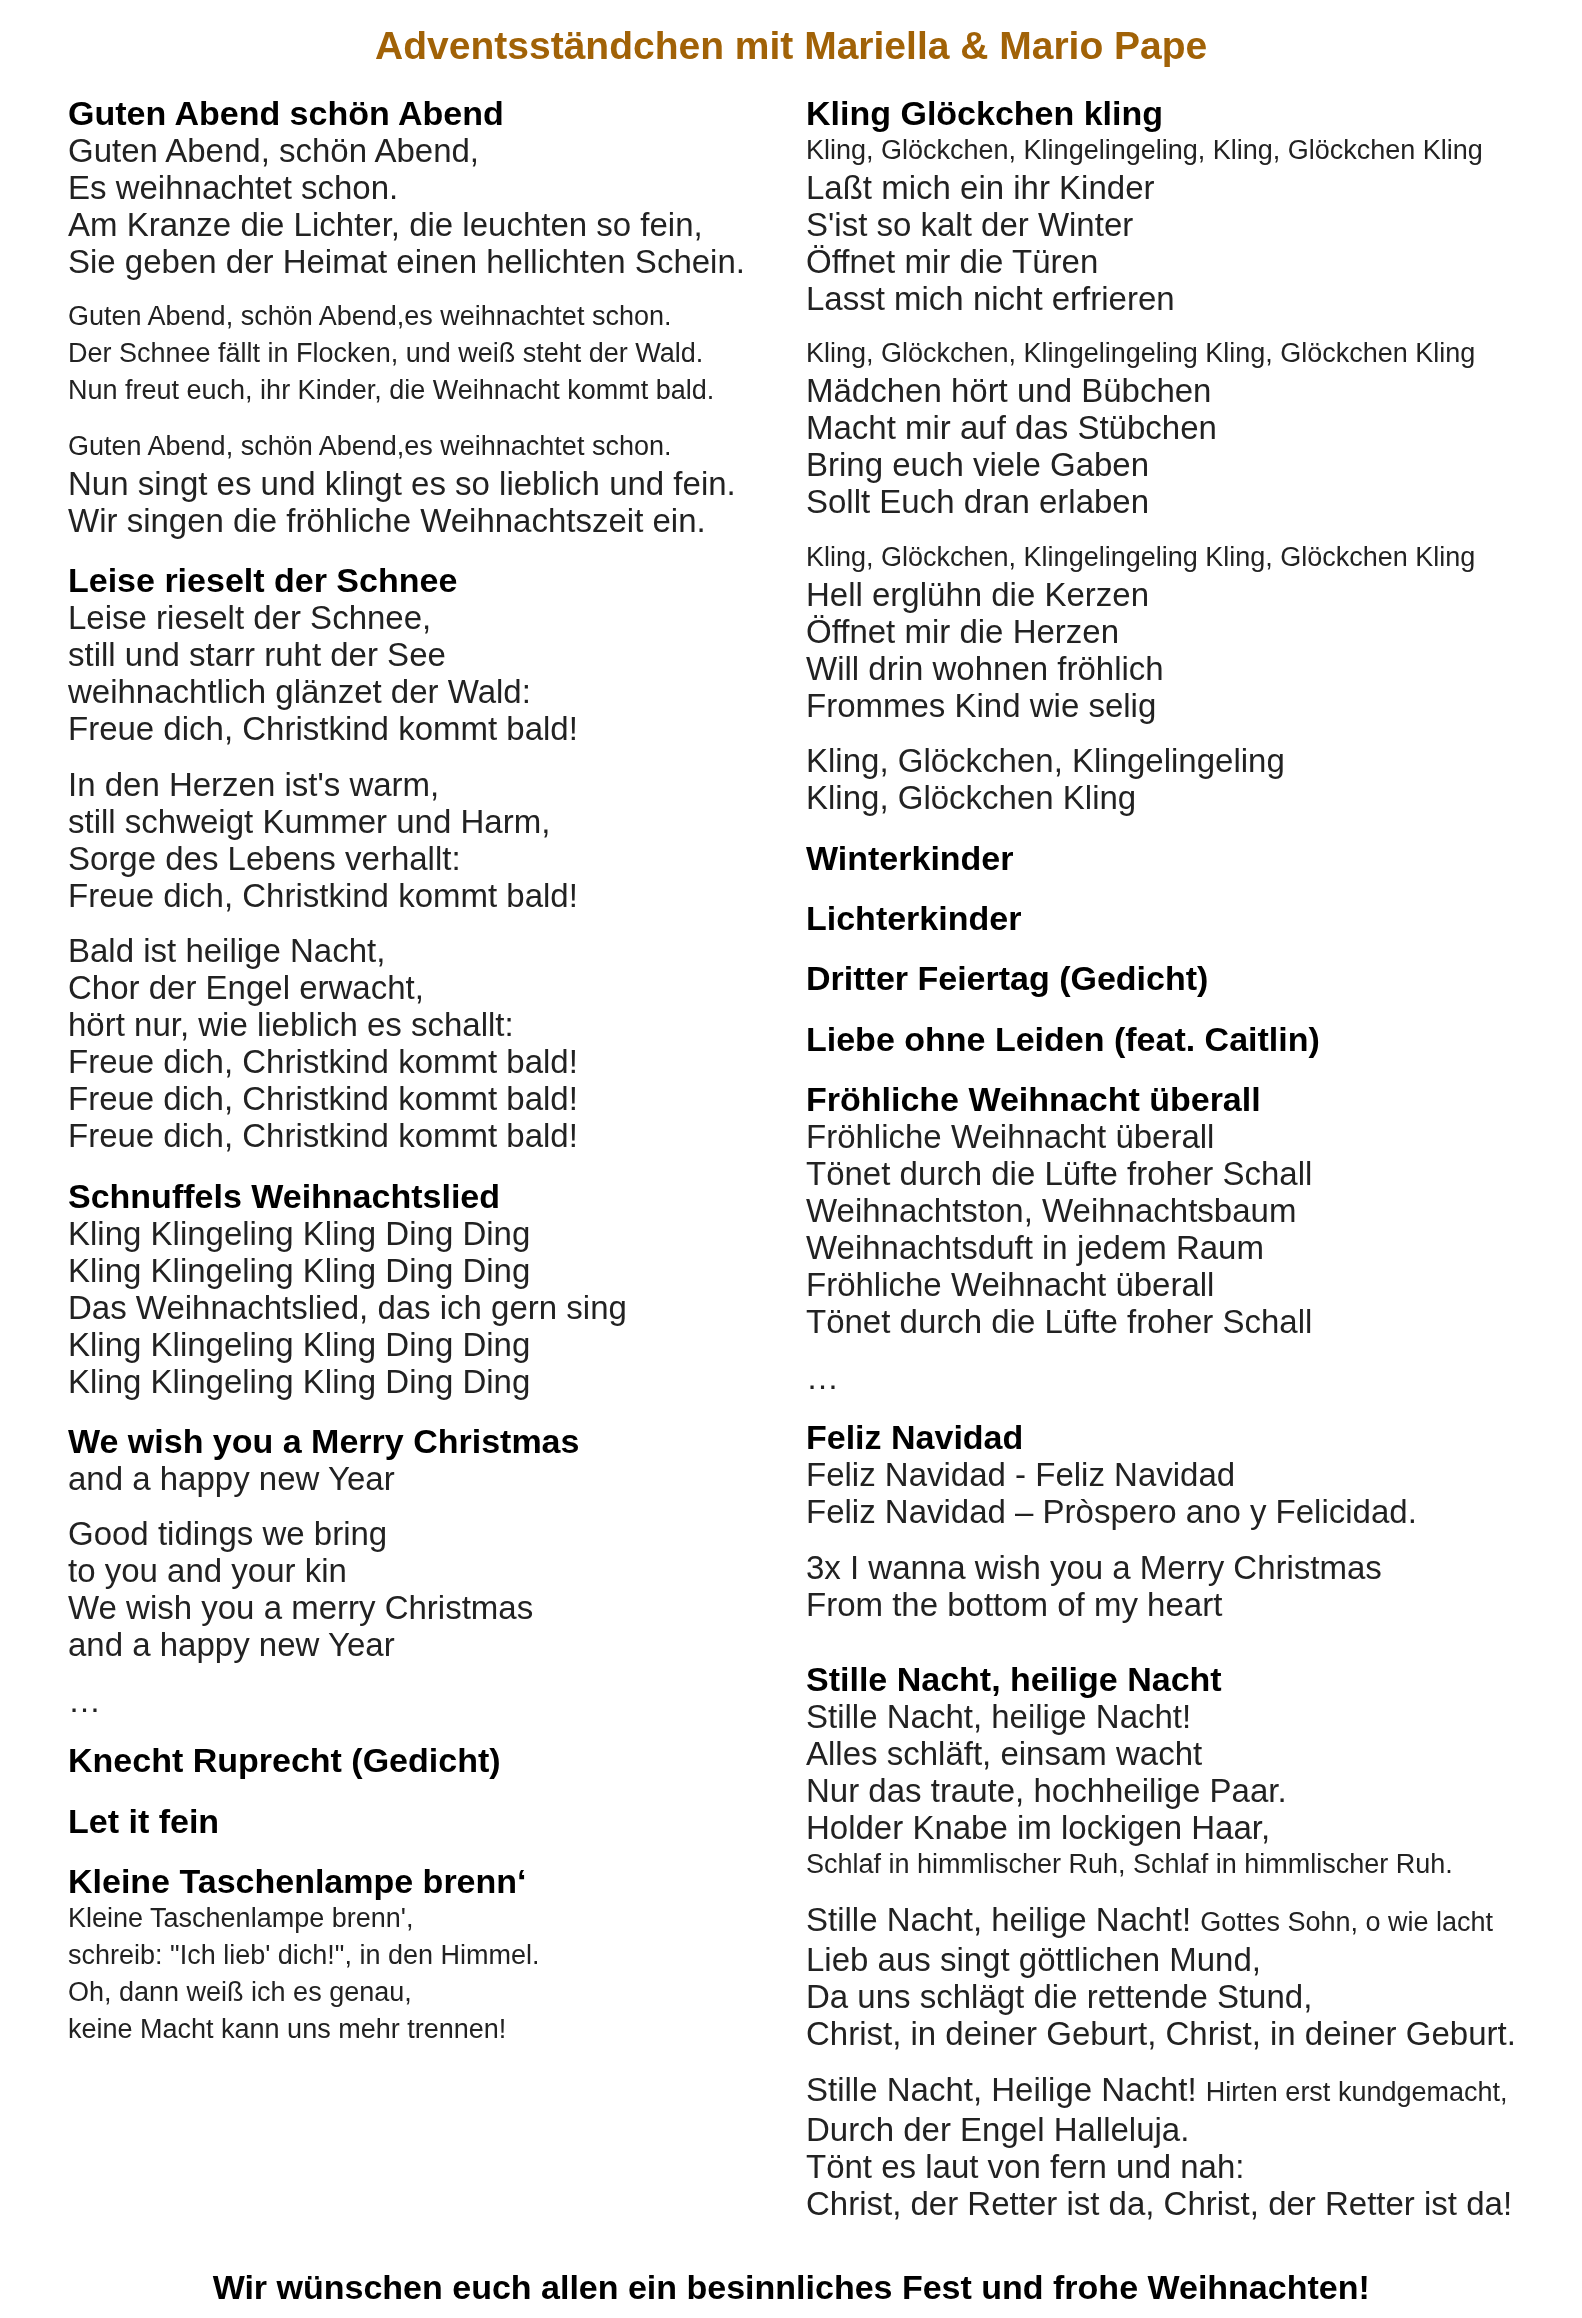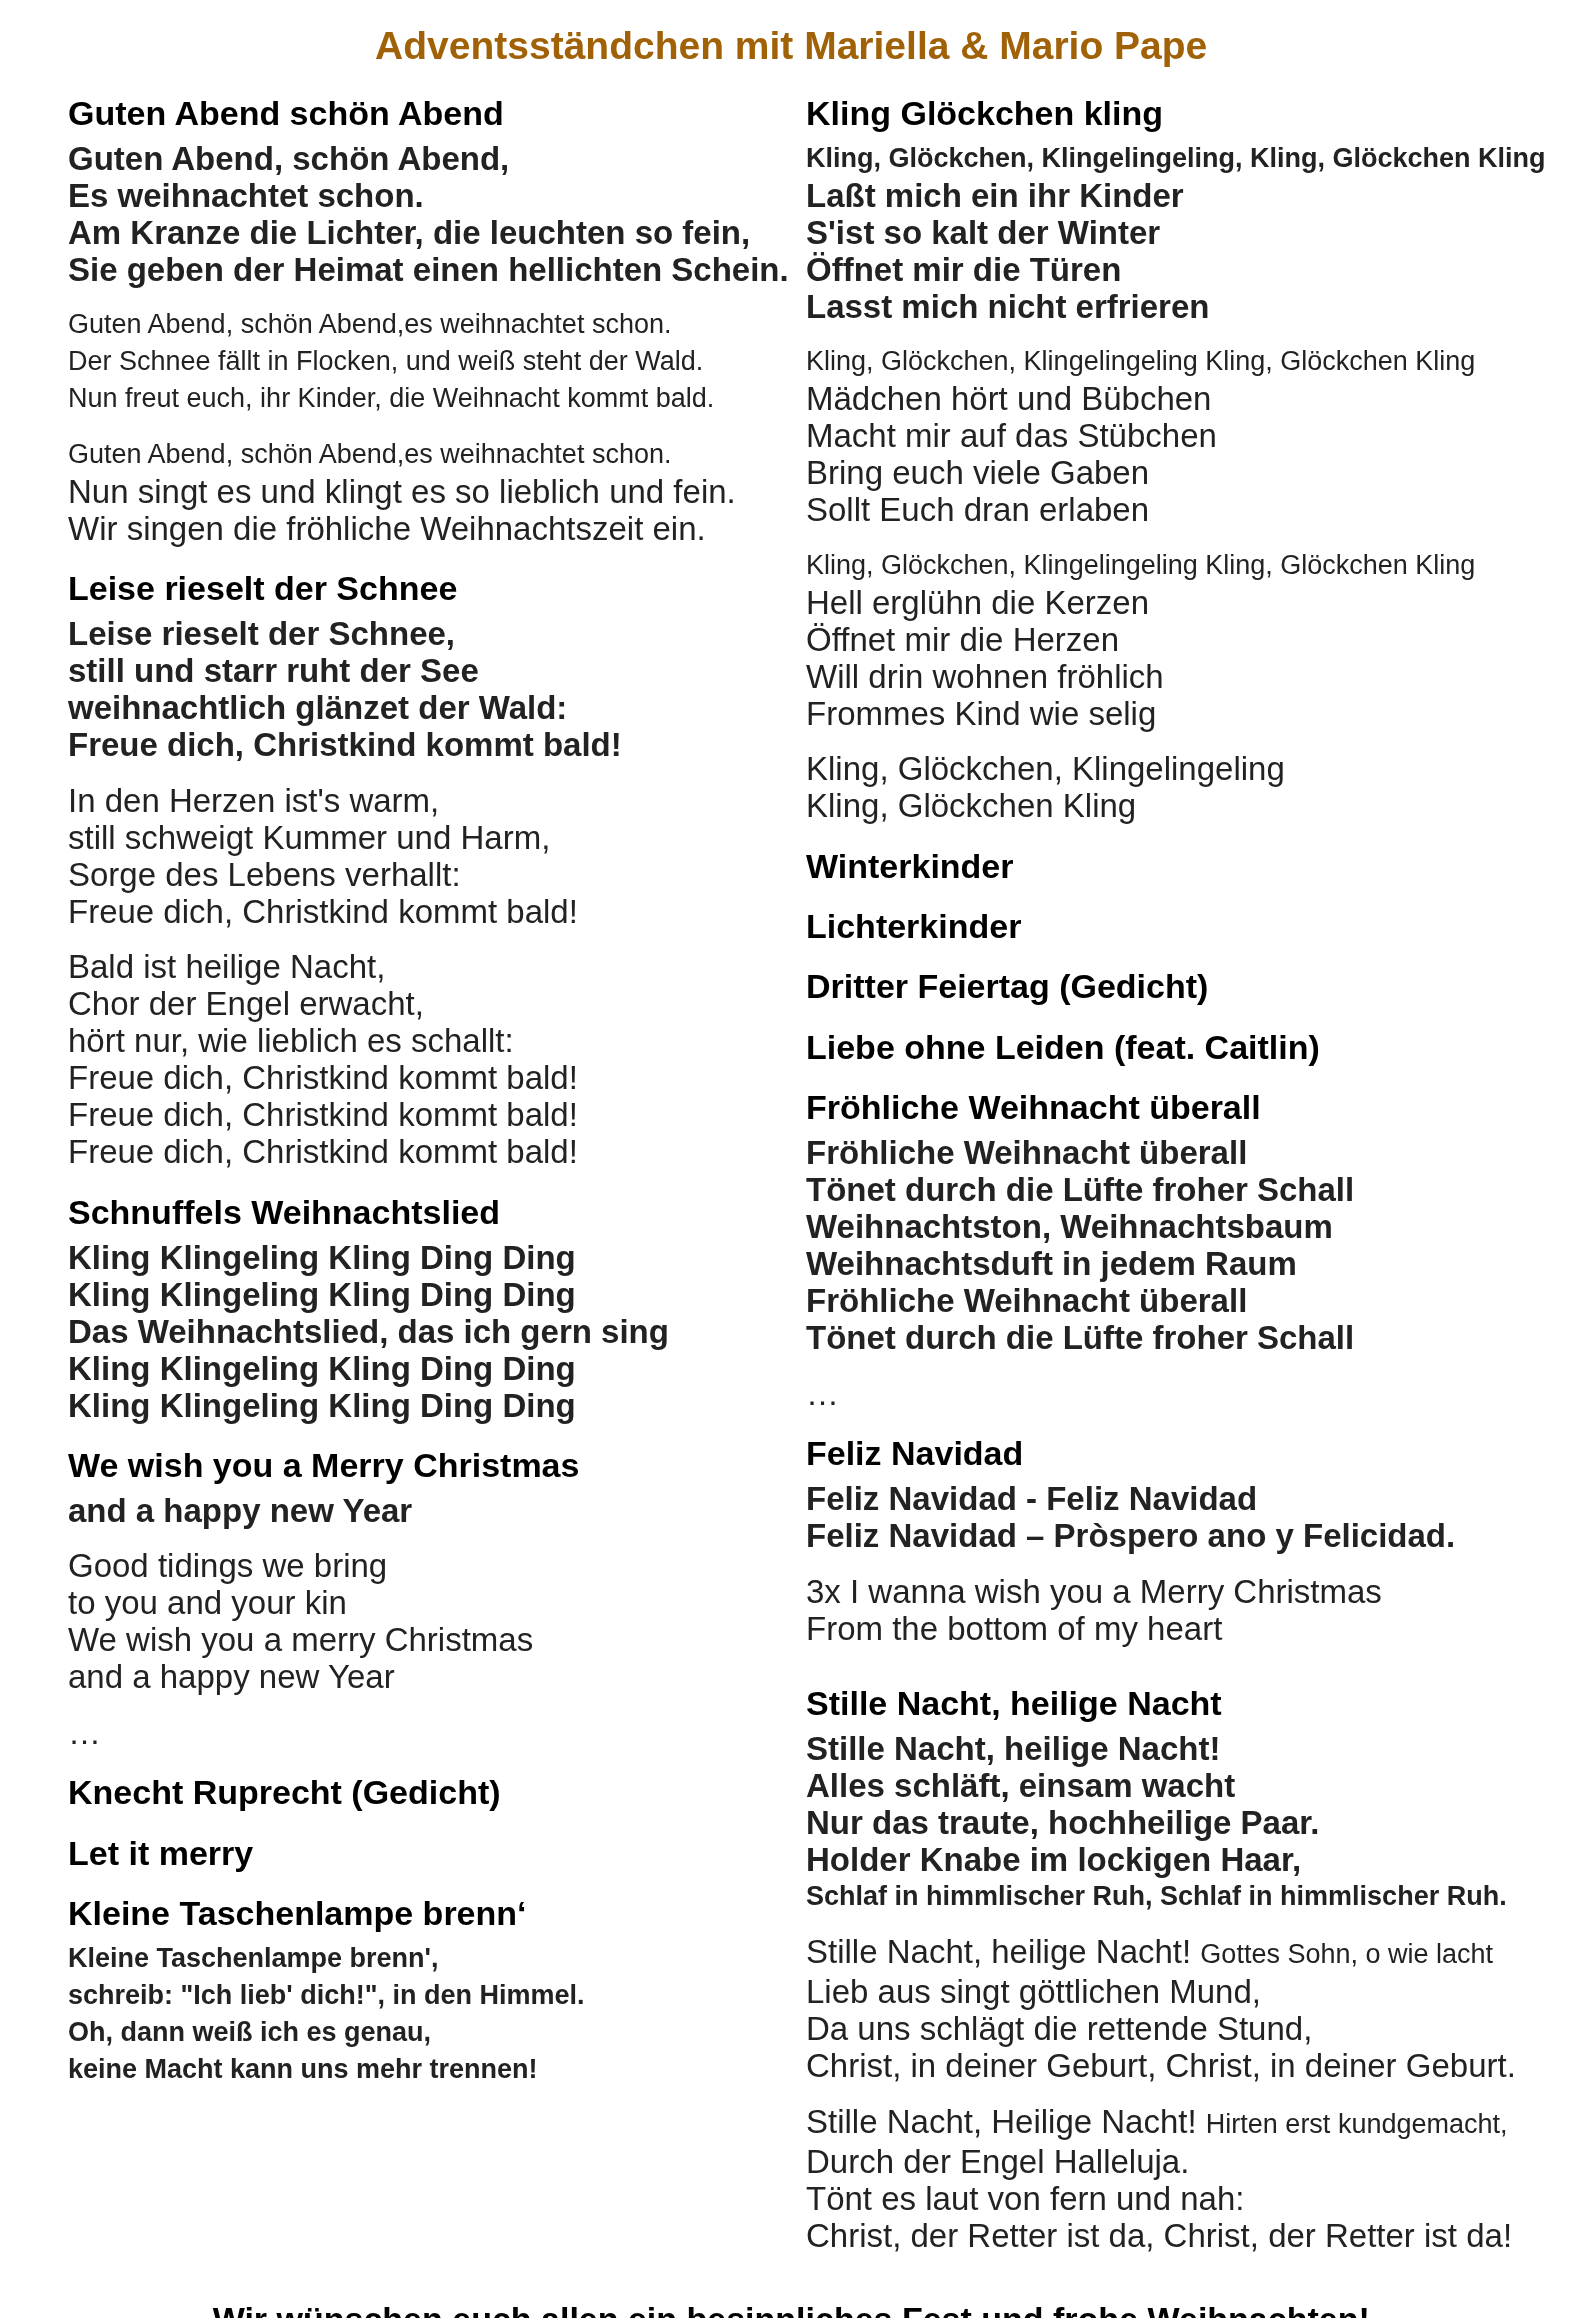--- a/index.html
+++ b/index.html
@@ -18,21 +18,21 @@
   .column-left{width:738px;flex:0 0 738px;padding-right:37px;}
   .column-right{flex:1 1 auto;}
   .song-section{margin:0;}
   .song-section.extra-gap{margin-top:38px;}
   .song-title{
     font-size:34px;line-height:37px;font-weight:bold;color:#000;
     margin:23.4px 0 0 0;
   }
   .column > .song-section:first-child .song-title{margin-top:0;}
   .stanza{margin-top:18.5px;}
-  .song-title + .stanza{margin-top:8px;font-weight:bold;}
+  .song-title + .stanza{margin-top:0;}
   .line{font-size:33px;line-height:37px;white-space:nowrap;}
   .line.small{font-size:27px;}
   .seg-small{font-size:27px;}
   .footer{margin-top:46px;text-align:center;margin-right:43px;}
   .footer-message{font-weight:bold;color:#000;font-size:34px;line-height:39px;}
   .footer-signature{font-weight:bold;font-style:italic;color:#000;font-size:33px;line-height:39px;margin-top:4.9px;}
 </style>
 </head>
 <body>
 
@@ -104,21 +104,21 @@
           <div class="line">and a happy new Year</div>
         </div>
         <div class="stanza">
           <div class="line">…</div>
         </div>
       </section>
       <section class="song-section">
         <h2 class="song-title">Knecht Ruprecht (Gedicht)</h2>
       </section>
       <section class="song-section">
-        <h2 class="song-title">Let it merry</h2>
+        <h2 class="song-title">Let it fein</h2>
       </section>
       <section class="song-section">
         <h2 class="song-title">Kleine Taschenlampe brenn‘</h2>
         <div class="stanza">
           <div class="line small">Kleine Taschenlampe brenn',</div>
           <div class="line small">schreib: "Ich lieb' dich!", in den Himmel.</div>
           <div class="line small">Oh, dann weiß ich es genau,</div>
           <div class="line small">keine Macht kann uns mehr trennen!</div>
         </div>
       </section>

